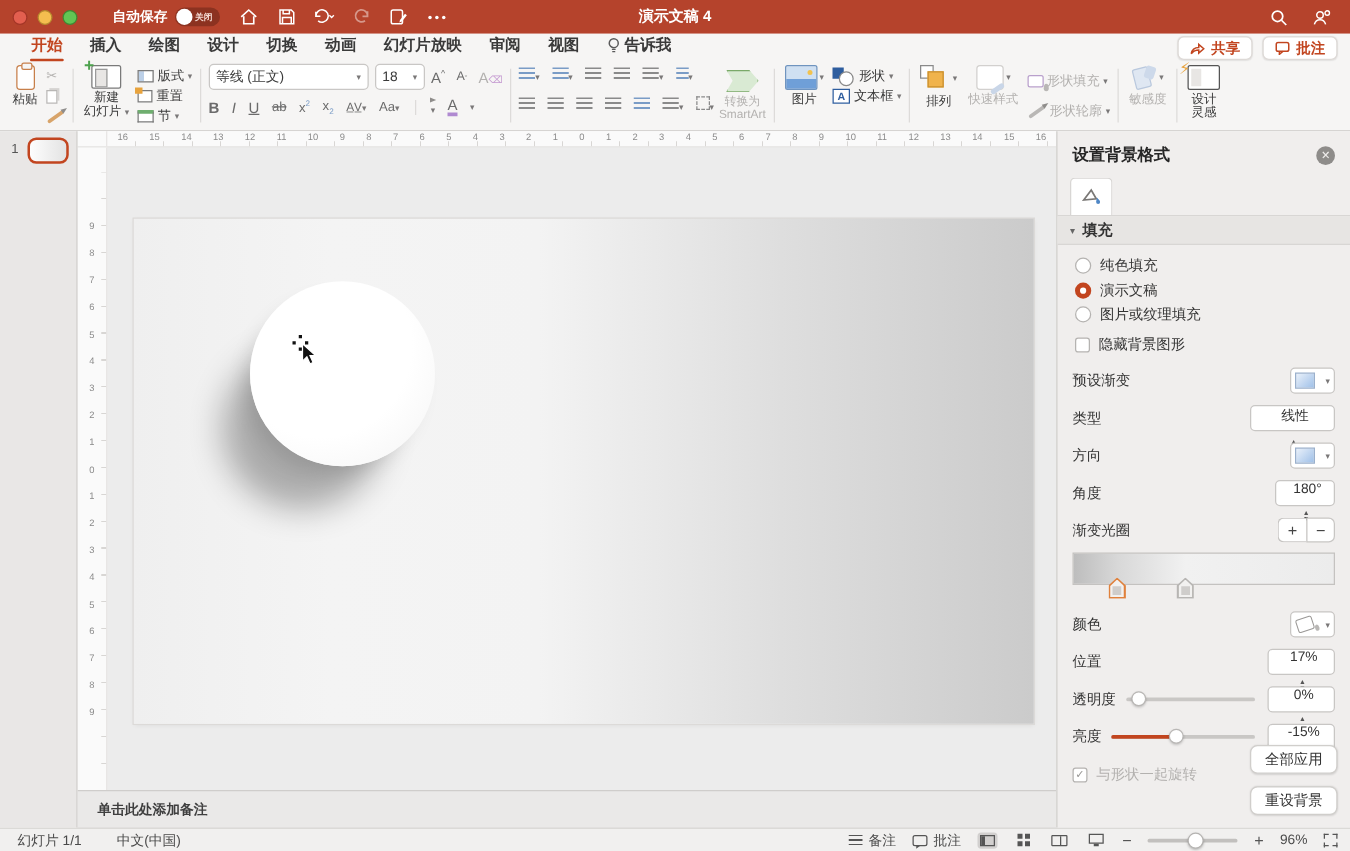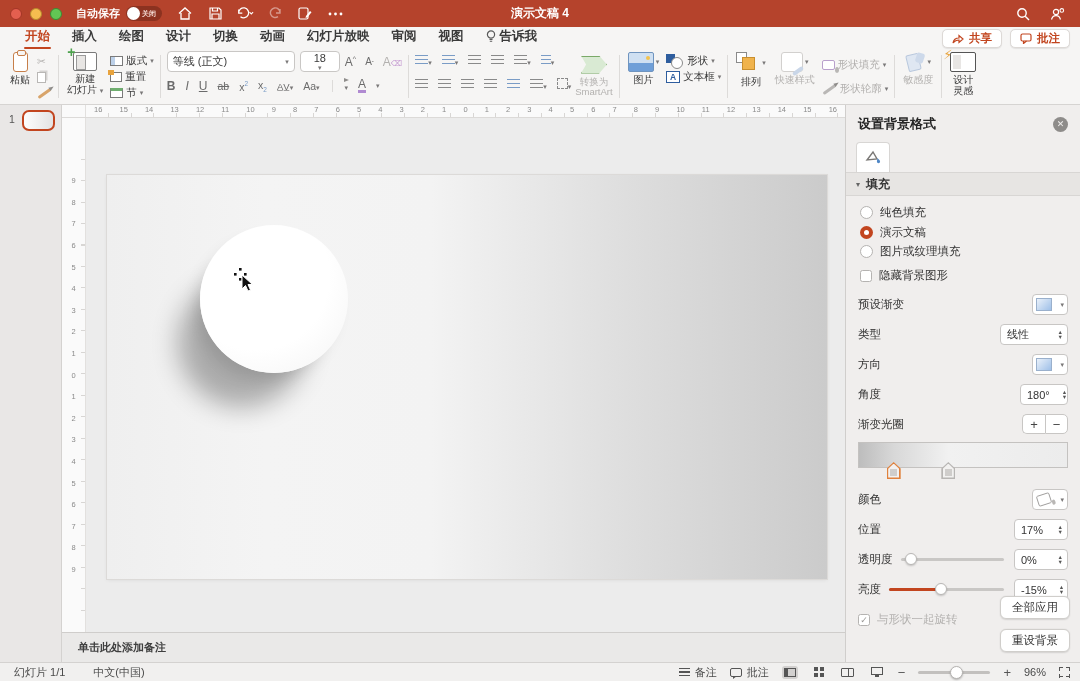--- a/index.html
+++ b/index.html
@@ -10,21 +10,21 @@
   body{width:1080px;height:681px;overflow:hidden;background:#fff;}
   .window{width:1080px;height:681px;display:flex;flex-direction:column;}
 
   
   .titlebar{height:27px;background:var(--titlebar);display:flex;align-items:center;color:#fff;position:relative;flex:0 0 27px;}
   .lights{display:flex;gap:8px;margin-left:10px;}
   .light{width:12px;height:12px;border-radius:50%;}
   .light.r{background:#e35f4f;border:1px solid #a33527;}
   .light.y{background:#f5bd4f;border:1px solid #b68a2e;}
   .light.g{background:#62c554;border:1px solid #3d8a33;}
-  .autosave{display:flex;align-items:center;gap:6px;margin-left:14px;font-size:11px;font-weight:bold;}
+  .autosave{display:flex;align-items:center;gap:6px;margin-left:28px;font-size:11px;font-weight:bold;}
   .toggle{width:36px;height:15px;border-radius:8px;background:#8c3220;display:flex;align-items:center;position:relative;}
   .knob{width:13px;height:13px;border-radius:50%;background:#fff;margin-left:1px;}
   .togglelabel{font-size:7px;color:#f3d9d2;margin-left:2px;}
   .tb-icons{display:flex;align-items:center;gap:12px;margin-left:14px;}
   .tb-ic{width:18px;height:18px;display:flex;align-items:center;justify-content:center;}
   .tb-ic svg{display:block;}
   .tb-title{position:absolute;left:0;right:0;text-align:center;font-size:12px;font-weight:bold;pointer-events:none;}
   .tb-right{margin-left:auto;display:flex;gap:16px;margin-right:14px;}
 
   
@@ -121,21 +121,21 @@
   .opt{display:flex;align-items:center;gap:7px;font-size:11.5px;color:#333;}
   .radio{width:13px;height:13px;border-radius:50%;border:1px solid #b5b3b1;background:#fff;position:relative;flex:0 0 13px;}
   .radio.sel{border:none;background:var(--accent);}
   .radio.sel::after{content:"";position:absolute;left:4px;top:4px;width:5px;height:5px;border-radius:50%;background:#fff;}
   .cbx{width:12px;height:12px;border:1px solid #b5b3b1;border-radius:2.5px;background:#fff;flex:0 0 12px;display:flex;align-items:center;justify-content:center;font-size:9px;color:#9a9896;}
   .sp-row{display:flex;align-items:center;justify-content:space-between;margin:9px 12px 0;}
   .sp-row .lab{font-size:11.5px;color:#333;}
   .ctl{background:#fff;border:1px solid #c8c6c4;border-radius:4px;height:21px;display:flex;align-items:center;font-size:11px;color:#333;}
   .swatchbtn{width:36px;justify-content:space-between;padding:0 3px;}
   .swatch{width:16px;height:13px;background:linear-gradient(135deg,#eaf1fa 0%,#9fc0e8 100%);border:1px solid #9ab0cc;}
-  .stepper{padding:0 2px 0 6px;justify-content:space-between;gap:12px;}
+  .stepper{padding:0 2px 0 6px;gap:12px;flex-direction:column;}
   .arrs{display:flex;flex-direction:column;line-height:5px;font-size:5.5px;color:#555;padding-right:2px;}
   .plusminus{display:flex;}
   .pm{width:23px;height:20px;background:#fff;border:1px solid #c8c6c4;display:flex;align-items:center;justify-content:center;font-size:13px;color:#444;}
   .pm.first{border-radius:5px 0 0 5px;border-right:none;}
   .pm.last{border-radius:0 5px 5px 0;}
   .gradbar-wrap{margin:8px 12px 0;position:relative;height:38px;}
   .gradbar{height:26px;border:1px solid #c4c2c0;background:linear-gradient(90deg,#bdbdbd 0%,#d8d8d8 17%,#f1f1f1 43%,#ececec 100%);}
   .stop{position:absolute;top:20px;width:14px;height:17px;}
   .stop .outer{position:absolute;inset:0;clip-path:polygon(50% 0,100% 38%,100% 100%,0 100%,0 38%);background:#b7b5b3;}
   .stop .inner{position:absolute;inset:1.5px;clip-path:polygon(50% 0,100% 38%,100% 100%,0 100%,0 38%);background:#f2f1f0;}
@@ -344,21 +344,21 @@
           </span>
       </div>
     </div>
     <div class="rdiv"></div>
     <div class="rgroup fonts">
       <div class="fontrow">
         <div class="combo" style="width:128px;">
           <span>等线 (正文)</span>
             <span class="chev">▾</span>
         </div>
-        <div class="combo" style="width:40px;flex-direction:column;">
+        <div class="combo" style="width:40px;">
           <span>18</span>
             <span class="chev">▾</span>
         </div>
         <span class="charbtns">
           <span>A<sup style="font-size:7px;">^</sup></span>
           <span style="font-size:10px;">A<sup style="font-size:6px;">ˬ</sup></span>
           <span class="dis">A<span style="font-size:8px;color:#c59ad1;">⌫</span></span>
         </span>
       </div>
       <div class="fontrow charbtns" style="gap:10px;">

